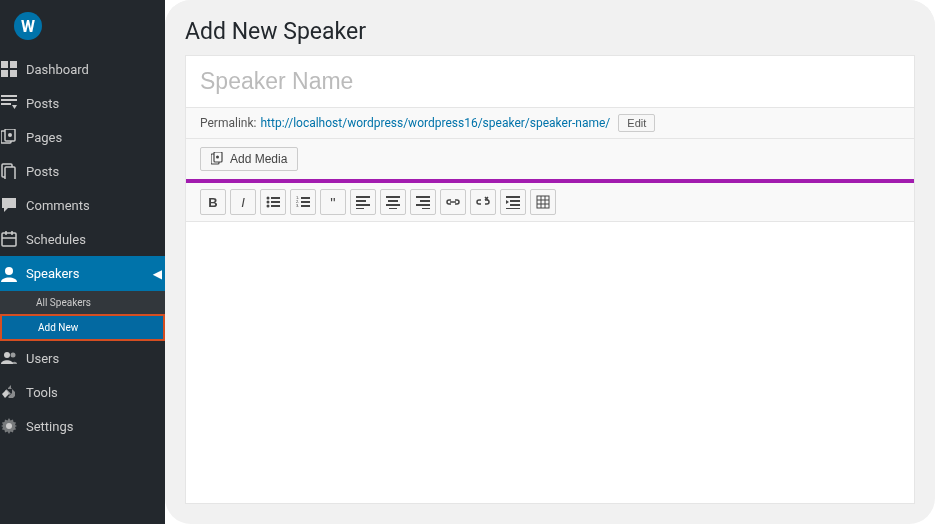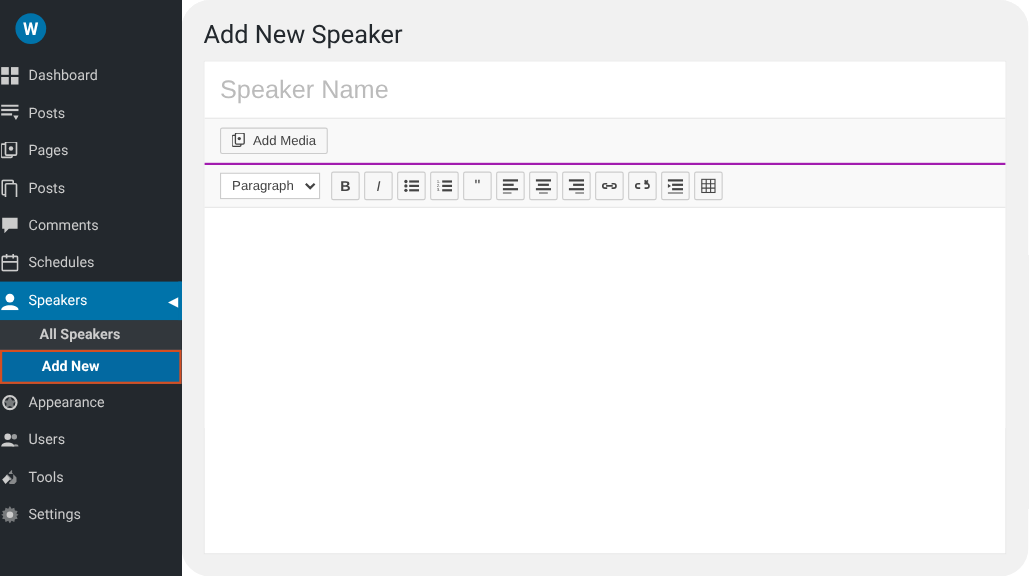--- a/index.html
+++ b/index.html
@@ -71,22 +71,21 @@
 
     .sidebar-submenu {
       background: #32373c;
     }
     .sidebar-submenu-item {
       display: flex;
       align-items: center;
       padding: 6px 14px 6px 36px;
       color: #ccc;
       cursor: pointer;
-      font-size: 13px;
-      font-weight: bold;
+      font-size: 10px;
     }
     .sidebar-submenu-item.active {
       color: #fff;
       background: #0369a1;
       border: 2px solid #d54e21;
     }
 
     .sidebar-badge {
       background: #d54e21;
       color: #fff;
@@ -160,21 +159,21 @@
       background: #f7f7f7;
       cursor: pointer;
       font-size: 11px;
       color: #555;
       border-radius: 2px;
       margin-left: 4px;
     }
 
     .add-media-bar {
       padding: 8px 14px;
-      border-bottom: 2px solid #a21caf;
+      border-bottom: 4px solid #a21caf;
       background: #f9f9f9;
     }
 
     .add-media-btn {
       display: inline-flex;
       align-items: center;
       gap: 5px;
       padding: 4px 10px;
       border: 1px solid #ccc;
       background: #f7f7f7;
@@ -315,29 +314,20 @@
 
   <div class="sidebar-submenu">
     <div class="sidebar-submenu-item">
       <span>All Speakers</span>
     </div>
     <div class="sidebar-submenu-item active">
       <span>Add New</span>
     </div>
   </div>
 
-  <div class="sidebar-item">
-    <span class="sidebar-icon">
-      <svg width="16" height="16" viewBox="0 0 16 16" fill="currentColor">
-          <circle cx="8" cy="8" r="6" fill="none" stroke="currentColor" stroke-width="2"></circle>
-          <path d="M8 2 L10 6 L14 6 L11 9 L12 13 L8 11 L4 13 L5 9 L2 6 L6 6 Z" fill="currentColor" opacity="0.5"></path>
-        </svg>
-    </span>
-    <span>Appearance</span>
-  </div>
 
 
   <div class="sidebar-item">
     <span class="sidebar-icon">
       <svg width="16" height="16" viewBox="0 0 16 16" fill="currentColor">
           <circle cx="6" cy="5" r="3"></circle>
           <path d="M0 14 C0 9 12 9 12 14 Z"></path>
           <circle cx="12" cy="5" r="2.5" opacity="0.7"></circle>
           <path d="M10 14 C11 11 16 11 16 14 Z" opacity="0.7"></path>
         </svg>
@@ -368,36 +358,38 @@
 </div>
 
 <div id="main">
   <div class="page-header">
     <h1 class="page-title">Add New Speaker</h1>
   </div>
 
   <div class="content-area">
     <input type="text" class="title-input" value="" placeholder="Speaker Name" style="">
 
+    <div class="permalink-bar">
+      <span class="permalink-label">Permalink:</span>
+      <a class="permalink-link" href="#">http://localhost/wordpress/wordpress16/speaker/speaker-name/</a>
+      <button class="edit-btn">Edit</button>
+    </div>
 
     <div class="add-media-bar">
       <button class="add-media-btn">
         <svg width="14" height="14" viewBox="0 0 14 14" fill="currentColor">
           <rect x="0" y="2" width="8" height="10" rx="1" fill="none" stroke="currentColor" stroke-width="1.2"></rect>
           <rect x="3" y="0" width="8" height="10" rx="1" fill="#f9f9f9" stroke="currentColor" stroke-width="1.2"></rect>
           <circle cx="6.5" cy="5" r="1.5"></circle>
         </svg>
         <span>Add Media</span>
       </button>
     </div>
 
     <div class="toolbar">
-      <select class="toolbar-select">
-        <option>Paragraph</option>
-      </select>
 
       <button class="toolbar-btn bold" style="font-weight:bold;">B</button>
       <button class="toolbar-btn italic" style="font-style:italic;">I</button>
       <button class="toolbar-btn">
         <svg width="14" height="14" viewBox="0 0 14 14" fill="currentColor">
             <circle cx="2" cy="3" r="1.5"></circle>
             <rect x="5" y="2" width="9" height="2"></rect>
             <circle cx="2" cy="7" r="1.5"></circle>
             <rect x="5" y="6" width="9" height="2"></rect>
             <circle cx="2" cy="11" r="1.5"></circle>

